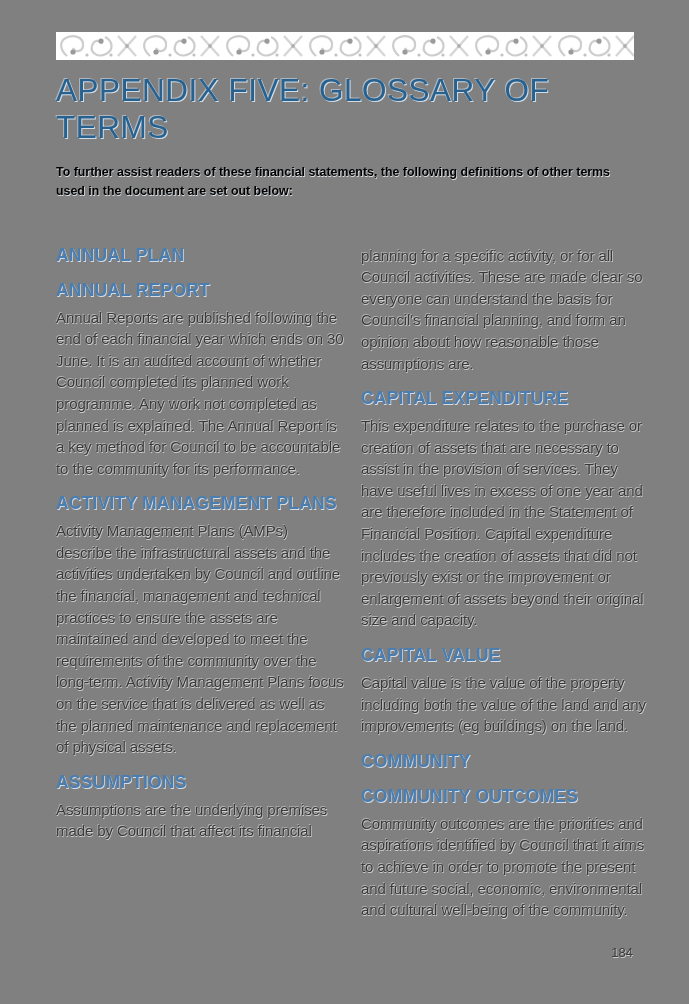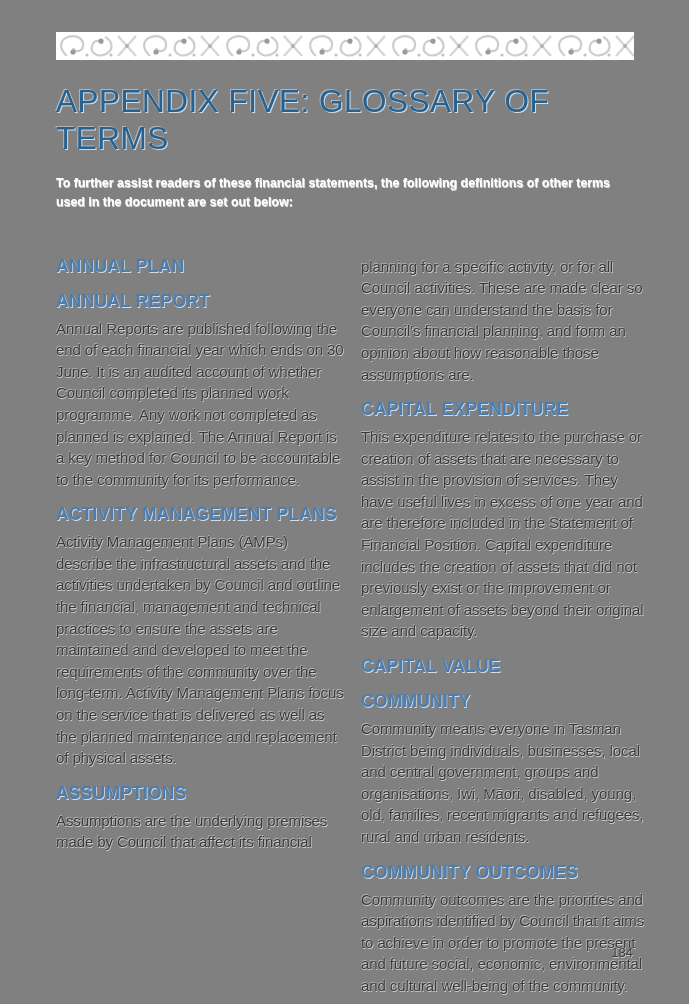--- a/index.html
+++ b/index.html
@@ -20,36 +20,36 @@
     width: 600px;
   }
   .ornament-strip {
     margin-top: 32px;
     width: 578px;
     height: 28px;
     background: #ffffff;
     overflow: hidden;
   }
   .doc-title {
-    margin-top: 23px;
+    margin-top: 12px;
     max-width: 540px;
     font-size: 31.5px;
     font-weight: 400;
     letter-spacing: 0.5px;
     line-height: 1.18;
     color: #26618F;
     text-shadow: 1px 1px 0 rgba(225,236,247,0.85), -1px -1px 0 rgba(225,236,247,0.5);
   }
   .intro {
     margin-top: 17px;
     width: 580px;
     font-size: 12.4px;
     font-weight: 700;
     line-height: 1.5;
-    color: #ffffff;
+    color: #000000;
     text-shadow: 0.6px 0.6px 0 rgba(240,246,253,0.8);
   }
   .columns {
     margin-top: 44px;
     display: flex;
     gap: 17px;
     width: 594px;
   }
   .col { width: 288px; }
   .entry h2 {
@@ -130,24 +130,24 @@
       <div class="col">
         <section class="entry">
           <p>planning for a specific activity, or for all Council activities. These are made clear so everyone can understand the basis for Council's financial planning, and form an opinion about how reasonable those assumptions are.</p>
         </section>
         <section class="entry">
           <h2>CAPITAL EXPENDITURE</h2>
           <p>This expenditure relates to the purchase or creation of assets that are necessary to assist in the provision of services. They have useful lives in excess of one year and are therefore included in the Statement of Financial Position. Capital expenditure includes the creation of assets that did not previously exist or the improvement or enlargement of assets beyond their original size and capacity.</p>
         </section>
         <section class="entry">
           <h2>CAPITAL VALUE</h2>
+          <p>Capital value is the value of the property including both the value of the land and any improvements (eg buildings) on the land.</p>
         </section>
         <section class="entry">
           <h2>COMMUNITY</h2>
-          <p>Community means everyone in Tasman District being individuals, businesses, local and central government, groups and organisations, Iwi, Māori, disabled, young, old, families, recent migrants and refugees, rural and urban residents.</p>
         </section>
         <section class="entry">
           <h2>COMMUNITY OUTCOMES</h2>
           <p>Community outcomes are the priorities and aspirations identified by Council that it aims to achieve in order to promote the present and future social, economic, environmental and cultural well-being of the community.</p>
         </section>
       </div>
 
     </div>
   </div>
 

